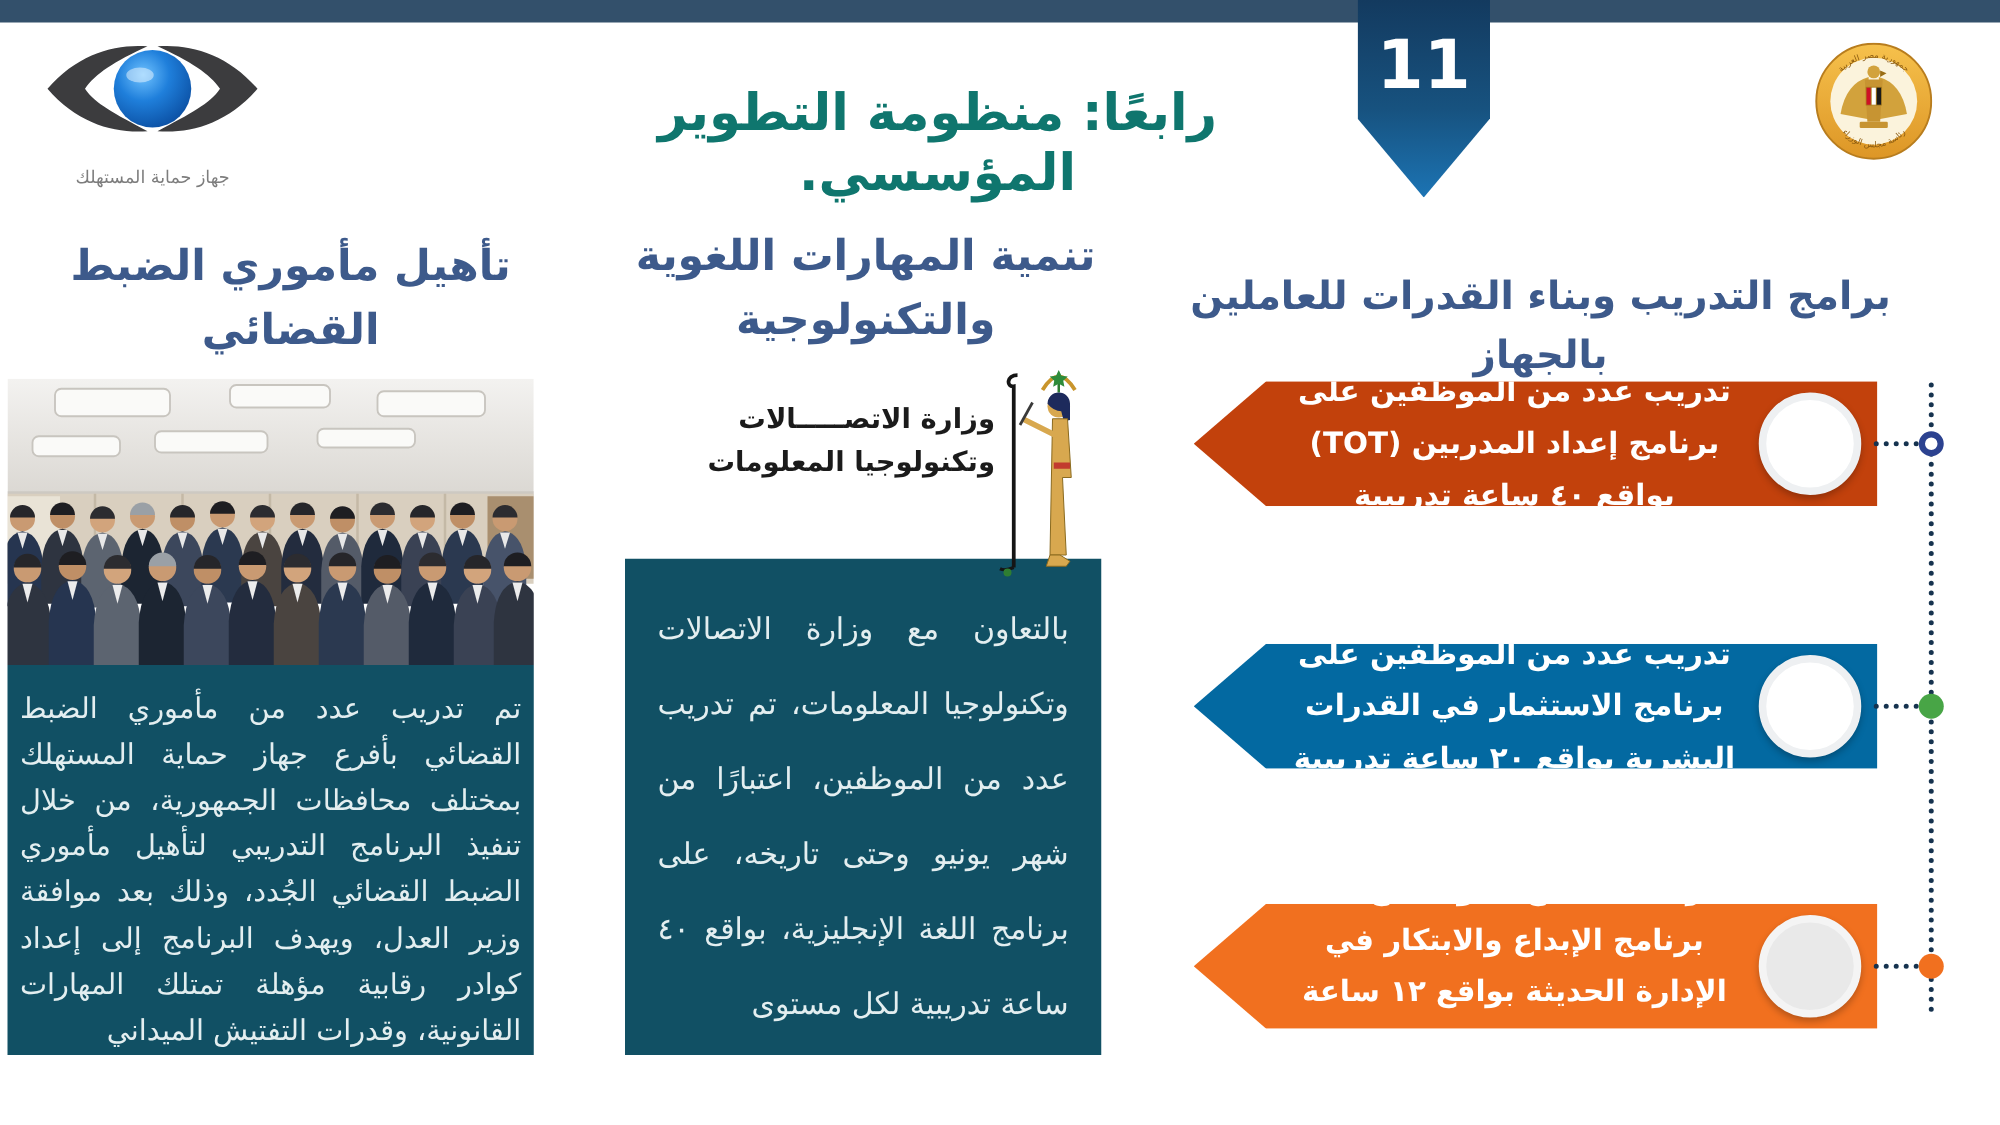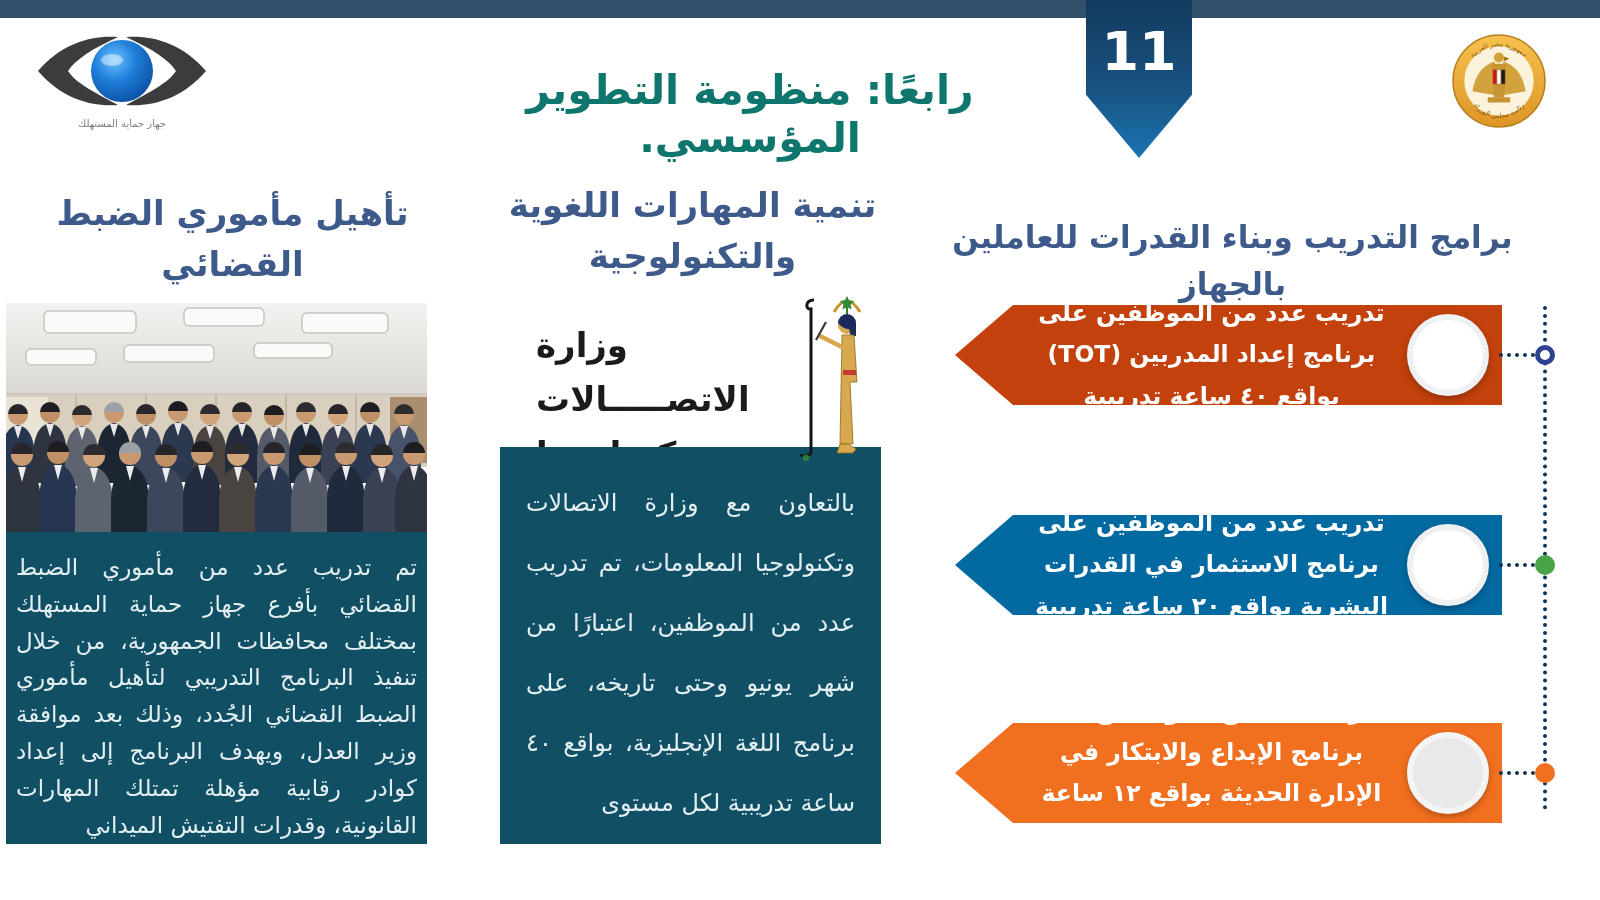--- a/index.html
+++ b/index.html
@@ -9,38 +9,38 @@
   .top-bar{position:absolute;left:0;top:0;width:1600px;height:18px;}
   .pennant{position:absolute;left:1086px;top:0;width:106px;height:158px;
            background:linear-gradient(180deg,#133A5F 0%,#17527F 55%,#1C74B4 100%);
            clip-path:polygon(0 0,100% 0,100% 60%,50% 100%,0 60%);}
   .pennant .num{height:102px;display:flex;align-items:center;justify-content:center;
                 color:#fff;font-size:54px;font-weight:bold;}
   .main-title{position:absolute;left:420px;top:66px;width:660px;text-align:center;direction:rtl;
               font-size:41px;font-weight:bold;}
   
   .cpa{position:absolute;left:16px;top:30px;width:212px;text-align:center;}
-  .cpa .cap{margin-top:2px;font-size:10px;color:#7d7d7d;direction:rtl;letter-spacing:0.5px;}
+  .cpa .cap{margin-top:18px;font-size:14px;color:#7d7d7d;direction:rtl;letter-spacing:0.5px;}
   .emblem{position:absolute;left:1452px;top:34px;width:94px;height:94px;}
   
   .col-head{position:absolute;font-weight:bold;text-align:center;direction:rtl;line-height:1.5;}
   .h-left{left:35px;top:188px;width:395px;font-size:34px;}
   .h-mid{left:505px;top:180px;width:375px;font-size:34px;}
   .h-right{left:930px;top:214px;width:605px;font-size:31px;}
   
   .photo{position:absolute;left:6px;top:303px;width:421px;height:229px;display:block;}
   .teal-box{position:absolute;box-sizing:border-box;direction:rtl;text-align:justify;
             color:#E3EEF0;border-bottom:3px solid #cfe6ee;}
   .box-left{left:6px;top:532px;width:421px;height:330px;padding:17px 10px;
             font-size:23px;line-height:1.6;}
   .box-mid{left:500px;top:447px;width:381px;height:432px;padding:26px 26px;
            font-size:24px;line-height:2.5;}
   
-  .ministry-text{position:absolute;left:508px;top:318px;width:288px;direction:rtl;text-align:left;
-                 font-size:34px;font-weight:bold;color:#1b1b1b;line-height:1.6;margin-left:28px;}
+  .ministry-text{position:absolute;left:508px;top:318px;width:288px;direction:rtl;text-align:right;
+                 font-size:22px;font-weight:bold;color:#1b1b1b;line-height:1.6;}
   .seshat{position:absolute;left:790px;top:294px;width:90px;height:176px;z-index:3;}
   
   .banner{position:absolute;left:955px;width:547px;height:100px;
           clip-path:polygon(0 50%,58px 0,100% 0,100% 100%,58px 100%);}
   .banner .txt{position:absolute;left:70px;right:104px;top:0;height:100%;display:flex;
                align-items:center;justify-content:center;color:#fff;font-weight:bold;
                font-size:23.5px;direction:rtl;text-align:center;line-height:1.75;}
   .banner .circle{position:absolute;right:13px;top:9px;width:82px;height:82px;border-radius:50%;
                   background:#fff;box-sizing:border-box;border:6px solid #eef0f2;
                   box-shadow:0 3px 6px rgba(0,0,0,.25);}

